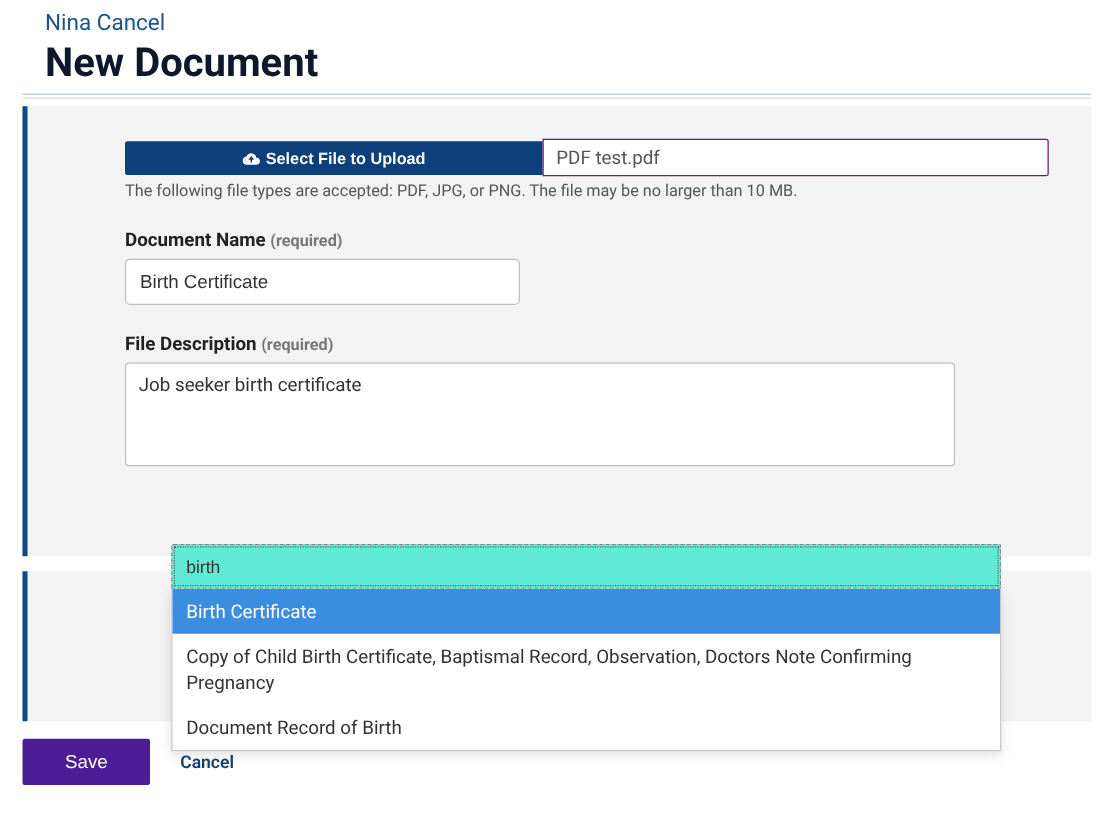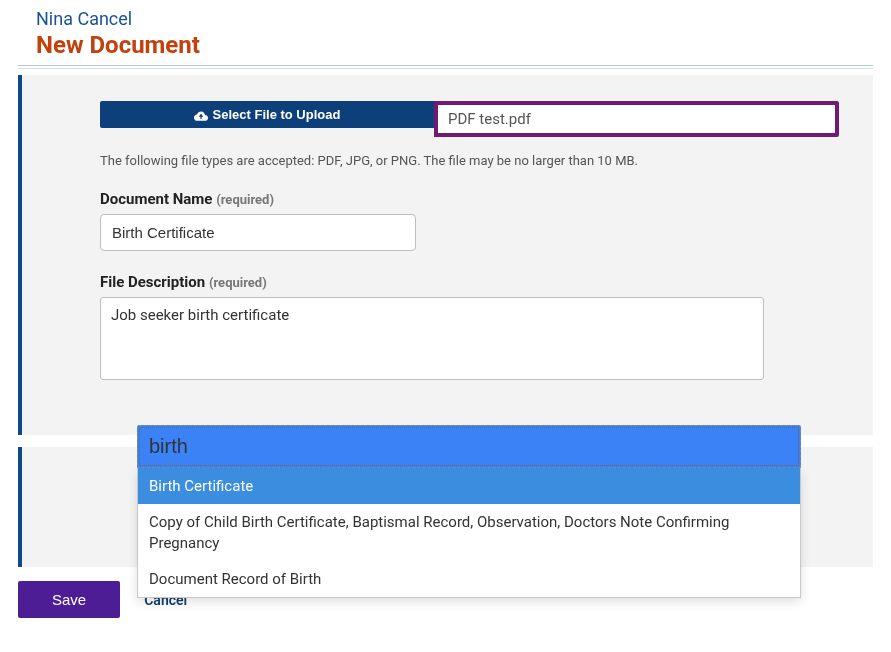--- a/index.html
+++ b/index.html
@@ -21,42 +21,42 @@
     .page-title-wrap {
       margin-left: 18px;
     }
     .subtitle {
       color: #1a5490;
       font-size: 18px;
       font-weight: 400;
       margin-bottom: 2px;
     }
     .title {
-      color: #c2410c;
-      font-size: 24px;
+      color: #0f172a;
+      font-size: 32px;
       font-weight: 700;
     }
     .title-underline {
       border-bottom: 1px solid #d9dde0;
       border-top: 1px solid #b3cde0;
       margin-top: 6px;
       height: 4px;
     }
     .panel {
       margin-top: 6px;
       background: #f3f3f3;
       border-left: 4px solid #0d4a87;
       padding: 26px 34px 26px 78px;
       position: relative;
       min-height: 360px;
     }
     .file-row {
       display: flex;
-      align-items: flex-start;
-      margin-bottom: 16px;
+      align-items: center;
+      margin-bottom: 5px;
     }
     .select-btn {
       background: #0d3f7a;
       color: #fff;
       font-weight: 600;
       font-size: 13px;
       display: flex;
       align-items: center;
       justify-content: center;
       padding: 6px 10px;
@@ -64,21 +64,21 @@
       border: none;
       border-radius: 2px 0 0 2px;
       cursor: pointer;
     }
     .select-btn .icon {
       margin-right: 5px;
       display: inline-flex;
     }
     .file-name-box {
       flex: 1;
-      border: 4px solid #701a75;
+      border: 1px solid #701a75;
       background: #fff;
       padding: 5px 10px;
       font-size: 15px;
       color: #555;
       border-radius: 0 2px 2px 0;
     }
     .hint {
       font-size: 13px;
       color: #555;
       margin-bottom: 22px;
@@ -125,23 +125,23 @@
       width: 664px;
       background: #fff;
       z-index: 20;
     }
     .combo-input {
       width: 100%;
       border: 1px dashed #888;
       outline: 1px dotted #666;
       outline-offset: -3px;
       padding: 9px 11px;
-      font-size: 20px;
-      color: #333;
-      background: #3b82f6;
+      font-size: 14px;
+      color: #333;
+      background: #5eead4;
       border-radius: 2px 2px 0 0;
     }
     .combo-list {
       border: 1px solid #c8c8c8;
       border-top: none;
       background: #fff;
       box-shadow: 0 4px 10px rgba(0,0,0,0.12);
     }
     .combo-item {
       padding: 8px 11px;

